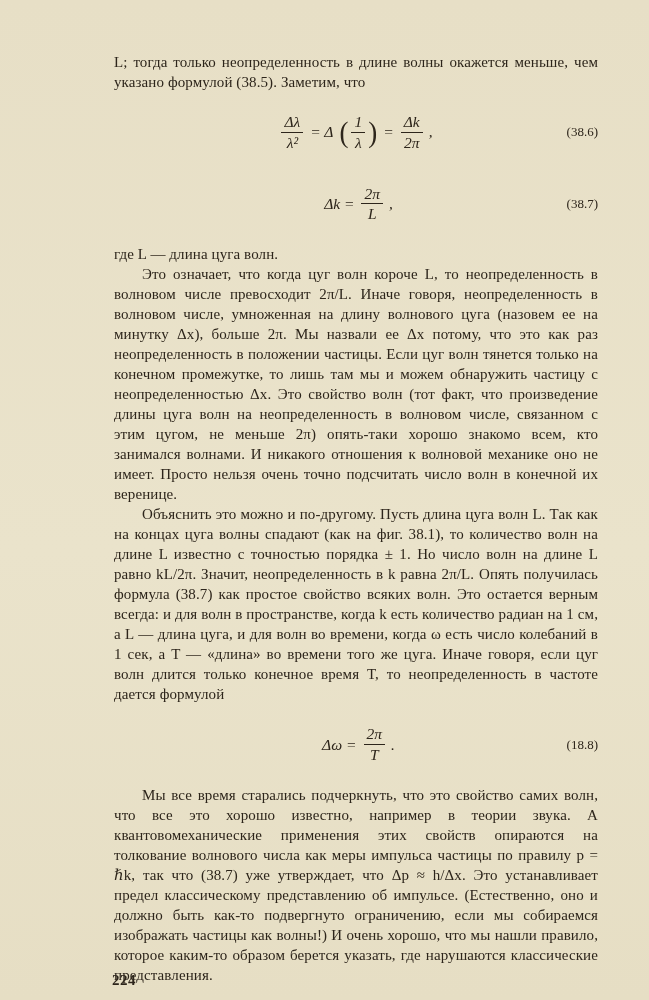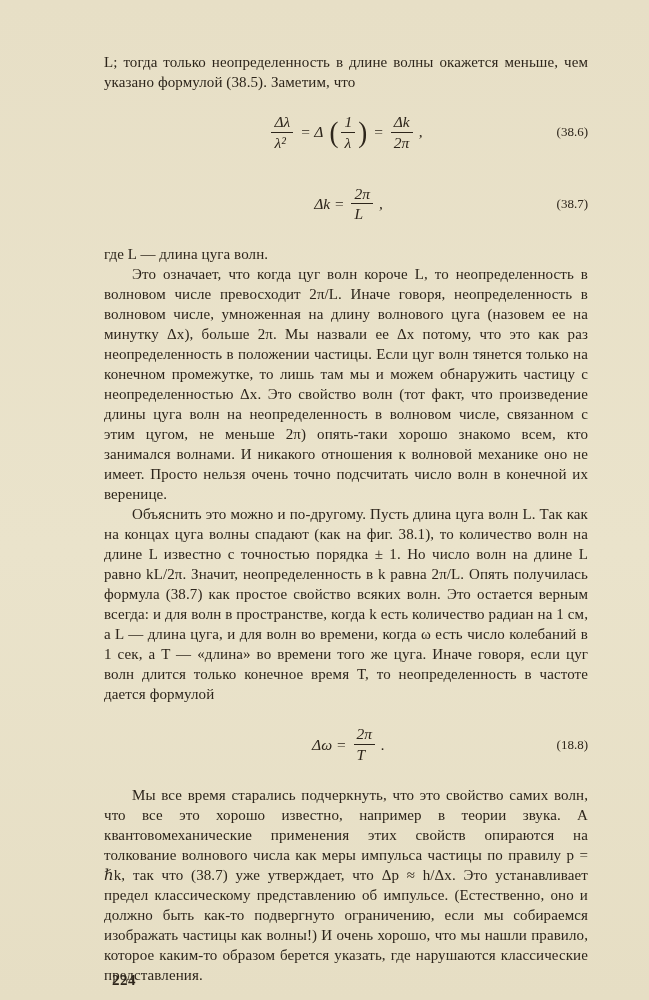--- a/index.html
+++ b/index.html
@@ -15,21 +15,21 @@
   .page {
     position: relative;
     width: 649px;
     height: 1000px;
     background: linear-gradient(180deg, #e7dfc6 0%, #eae3cb 55%, #e6dec4 100%);
     color: #2d251b;
     overflow: hidden;
   }
   .content {
     position: absolute;
-    left: 104px;
+    left: 114px;
     top: 52px;
     width: 484px;
     font-size: 15px;
     line-height: 20px;
   }
   .para {
     margin: 0;
     text-align: justify;
     text-indent: 28px;
     letter-spacing: 0.1px;
@@ -56,20 +56,21 @@
     white-space: nowrap;
   }
   .eq-body .op {
     margin: 0 5px;
   }
   .eq-body .tail {
     margin-left: 4px;
   }
   .frac {
     display: inline-block;
+    text-align: center;
     vertical-align: middle;
     line-height: 1.15;
     margin: 12px 2px;
   }
   .frac .num {
     display: block;
     padding: 0 3px 1px;
     border-bottom: 1px solid #2d251b;
   }
   .frac .den {

